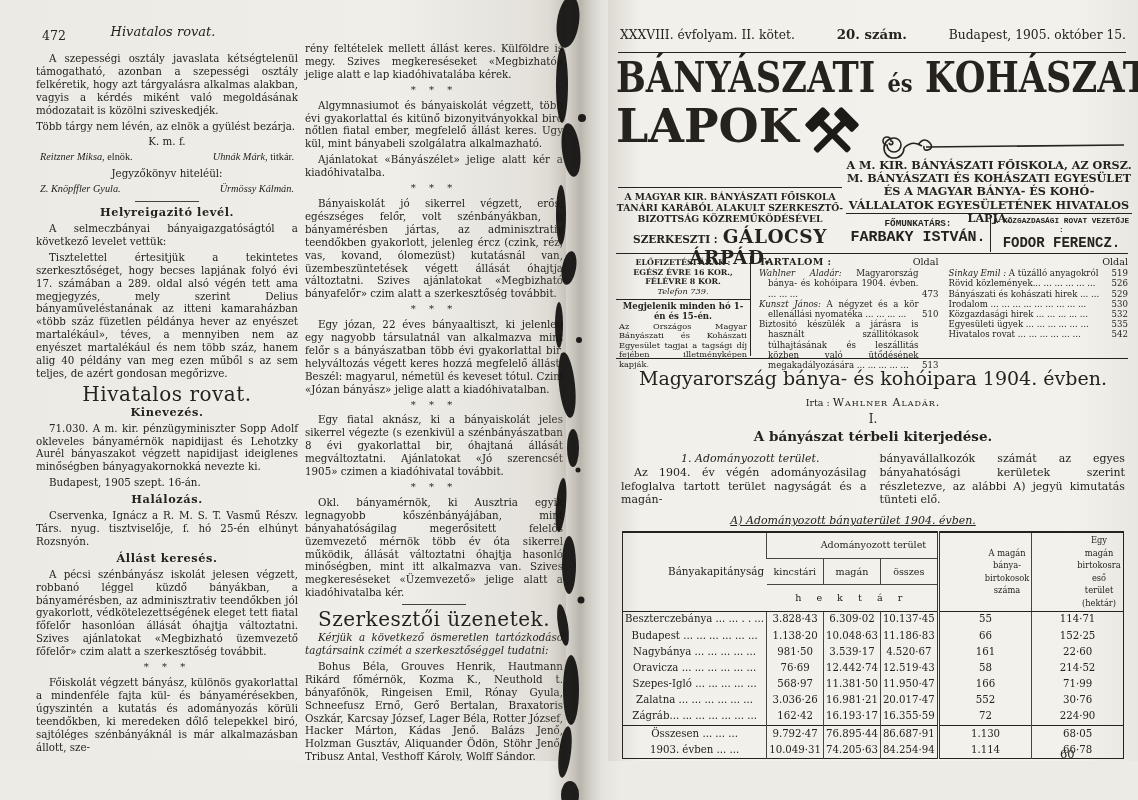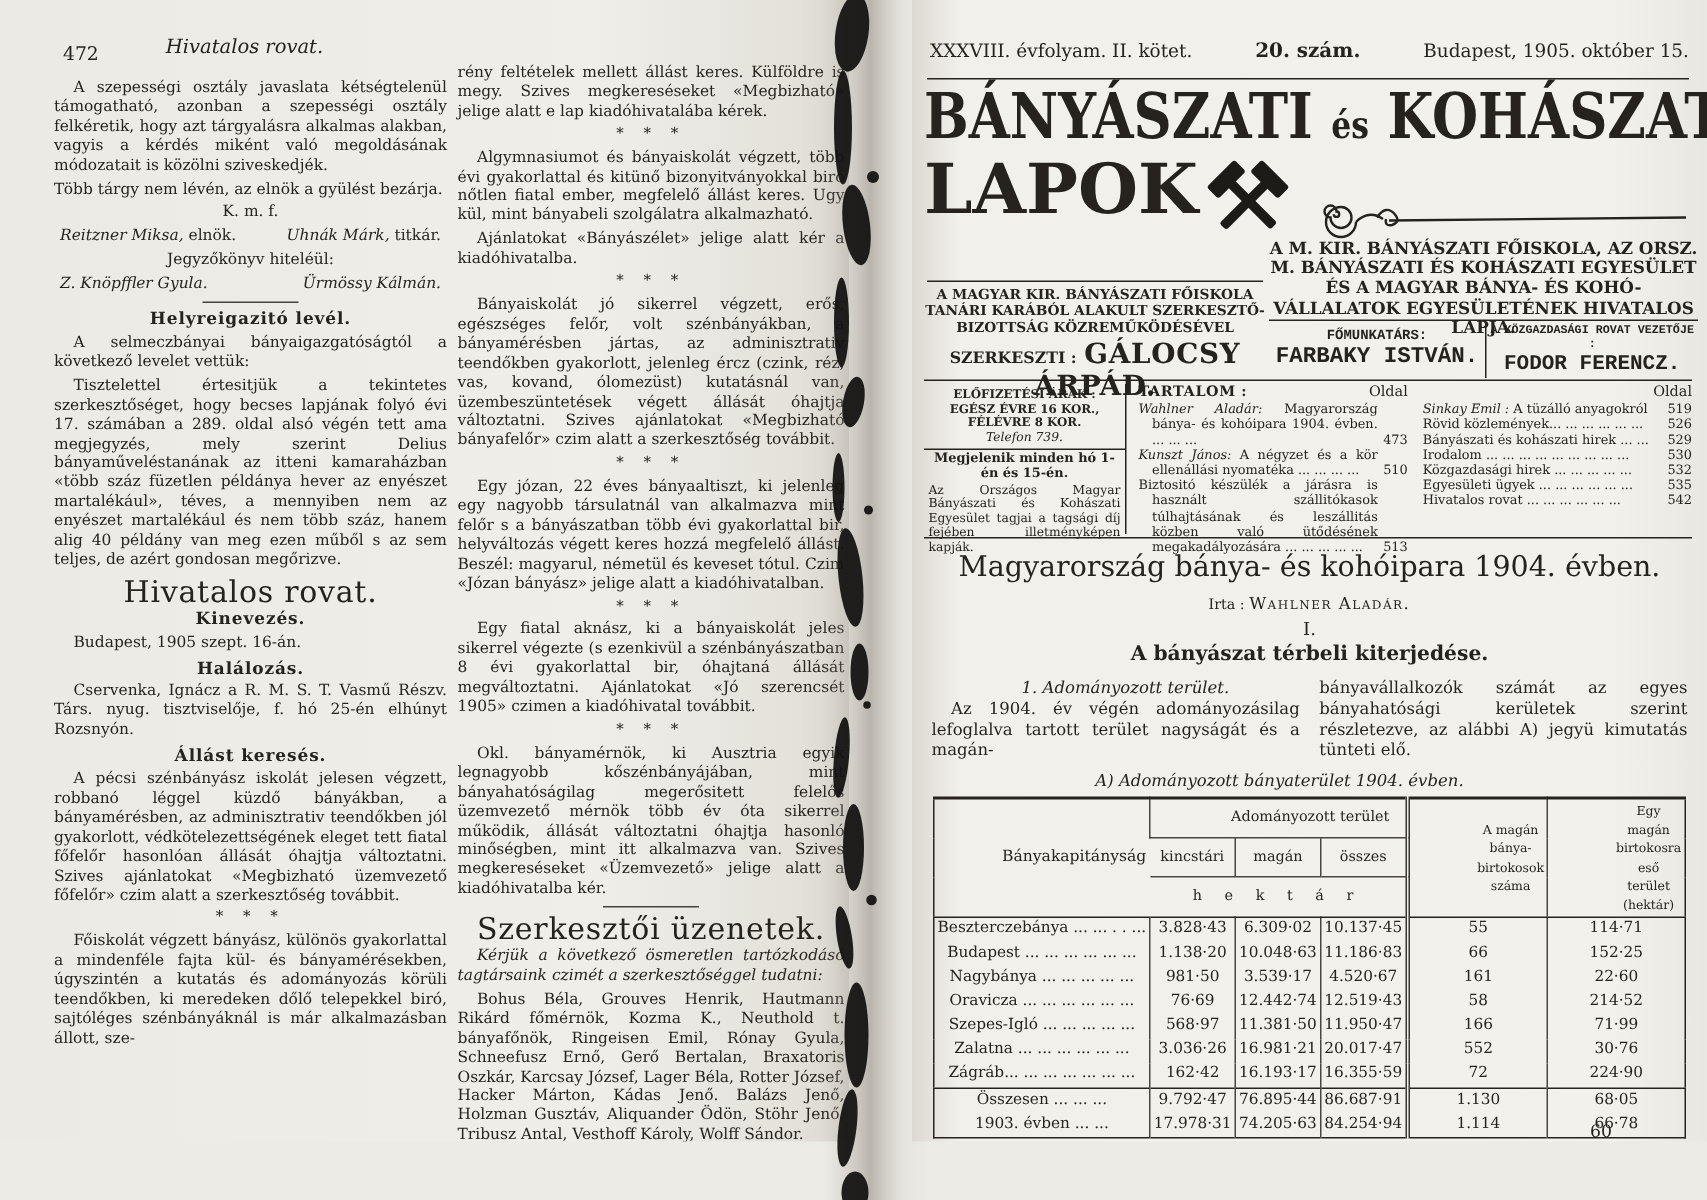--- a/index.html
+++ b/index.html
@@ -15,21 +15,21 @@
   
   .lp-num{position:absolute;left:42px;top:28px;font-size:12.5px;}
   .lp-running{position:absolute;left:60px;right:300px;top:24px;text-align:center;
               font-style:italic;font-size:13px;}
   .col{position:absolute;font-size:10.3px;line-height:12.9px;}
   .col1{left:36px;top:52px;width:262px;}
   .col2{left:305px;top:42px;width:258px;}
   .bp{margin:0 0 3px;text-align:justify;text-indent:13px;}
   .noind{text-indent:0;}
   .cline{margin:3px 0;text-align:center;text-indent:0;}
-  .sigrow{display:flex;justify-content:space-between;margin:2px 4px;}
+  .sigrow{display:flex;justify-content:space-between;margin:2px 4px;font-family:Liberation Serif, serif;}
   .sig-it{font-style:italic;}
   .srule{width:64px;margin:5px auto 4px;border-top:1px solid #46423c;}
   .h-sub{margin:4px 0 3px;text-align:center;font-weight:bold;font-size:11.3px;letter-spacing:.6px;}
   .h-big{margin:8px 0 5px;text-align:center;font-size:20px;letter-spacing:.5px;}
   .stars{margin:2px 0;text-align:center;font-size:10px;letter-spacing:5px;}
   .it{font-style:italic;}
   .bold{font-weight:bold;}
 
   
   .rp-head{position:absolute;left:12px;right:12px;top:27px;display:flex;
@@ -83,21 +83,21 @@
   .art-ro{position:absolute;left:0;right:0;top:412px;text-align:center;font-size:12px;}
   .art-sec{position:absolute;left:0;right:0;top:428px;text-align:center;
            font-weight:bold;font-size:13.5px;}
   .artcols{position:absolute;left:13px;right:13px;top:452px;display:flex;gap:13px;
            font-size:11px;line-height:13.8px;}
   .artcols .ac{width:50%;text-align:justify;}
   .ac-it{font-style:italic;text-align:center;margin:0 0 1px;}
   .ac p{margin:0;text-indent:13px;}
   .ac p.cont{text-indent:0;}
   .tb-cap{position:absolute;left:0;right:40px;top:514px;text-align:center;
-          font-style:italic;font-size:11px;}
+          font-style:italic;font-size:11px;text-decoration:underline;}
   .tblwrap{position:absolute;left:14px;top:531px;}
   table.dt{border-collapse:collapse;width:494px;font-size:10.2px;
            border:1.6px solid #26231f;border-top-width:2.6px;}
   table.dt td{border-left:1px solid #4a463f;padding:1px 2px;text-align:center;
               vertical-align:middle;line-height:12.6px;}
   table.dt td:first-child{border-left:none;}
   td.hname{font-size:10.4px;}
   td.hsm{font-size:9.6px;}
   td.h3{font-size:8.3px;line-height:9.3px;}
   td.dbl{border-left:3px double #3a362f !important;}
@@ -132,20 +132,21 @@
       <div class="sigrow">
         <span class="sig-it">Z. Knöpffler Gyula.</span>
         <span class="sig-it">Ürmössy Kálmán.</span>
       </div>
       <div class="srule"></div>
       <p class="h-sub">Helyreigazitó levél.</p>
       <p class="bp">A selmeczbányai bányaigazgatóságtól a következő levelet vettük:</p>
       <p class="bp">Tisztelettel értesitjük a tekintetes szerkesztőséget, hogy becses lapjának folyó évi 17. számában a 289. oldal alsó végén tett ama megjegyzés, mely szerint Delius bányaműveléstanának az itteni kamaraházban «több száz füzetlen példánya hever az enyészet martalékául», téves, a mennyiben nem az enyészet martalékául és nem több száz, hanem alig 40 példány van meg ezen műből s az sem teljes, de azért gondosan megőrizve.</p>
       <p class="h-big">Hivatalos rovat.</p>
       <p class="h-sub">Kinevezés.</p>
+      <p class="bp">71.030. A m. kir. pénzügyminiszter Sopp Adolf okleveles bányamérnök napidijast és Lehotzky Aurél bányaszakot végzett napidijast ideiglenes minőségben bányagyakornokká nevezte ki.</p>
       <p class="bp">Budapest, 1905 szept. 16-án.</p>
       <p class="h-sub">Halálozás.</p>
       <p class="bp">Cservenka, Ignácz a R. M. S. T. Vasmű Részv. Társ. nyug. tisztviselője, f. hó 25-én elhúnyt Rozsnyón.</p>
       <p class="h-sub">Állást keresés.</p>
       <p class="bp">A pécsi szénbányász iskolát jelesen végzett, robbanó léggel küzdő bányákban, a bányamérésben, az adminisztrativ teendőkben jól gyakorlott, védkötelezettségének eleget tett fiatal főfelőr hasonlóan állását óhajtja változtatni. Szives ajánlatokat «Megbizható üzemvezető főfelőr» czim alatt a szerkesztőség továbbit.</p>
       <p class="stars">* * *</p>
       <p class="bp">Főiskolát végzett bányász, különös gyakorlattal a mindenféle fajta kül- és bányamérésekben, úgyszintén a kutatás és adományozás körüli teendőkben, ki meredeken dőlő telepekkel biró, sajtóléges szénbányáknál is már alkalmazásban állott, sze-</p>
     </div>
 
     <div class="col col2">
@@ -439,21 +440,21 @@
           <tr class="data sum">
             <td class="nmr">Összesen ... ... ...</td>
             <td>9.792·47</td>
             <td>76.895·44</td>
             <td>86.687·91</td>
             <td class="dbl">1.130</td>
             <td>68·05</td>
           </tr>
           <tr class="data">
             <td class="nmr">1903. évben ... ...</td>
-            <td>17.978·31</td>
+            <td>10.049·31</td>
             <td>74.205·63</td>
             <td>84.254·94</td>
             <td class="dbl">1.114</td>
             <td>66·78</td>
           </tr>
         </tbody>
       </table>
     </div>
 
     <div class="pgno">60</div>

